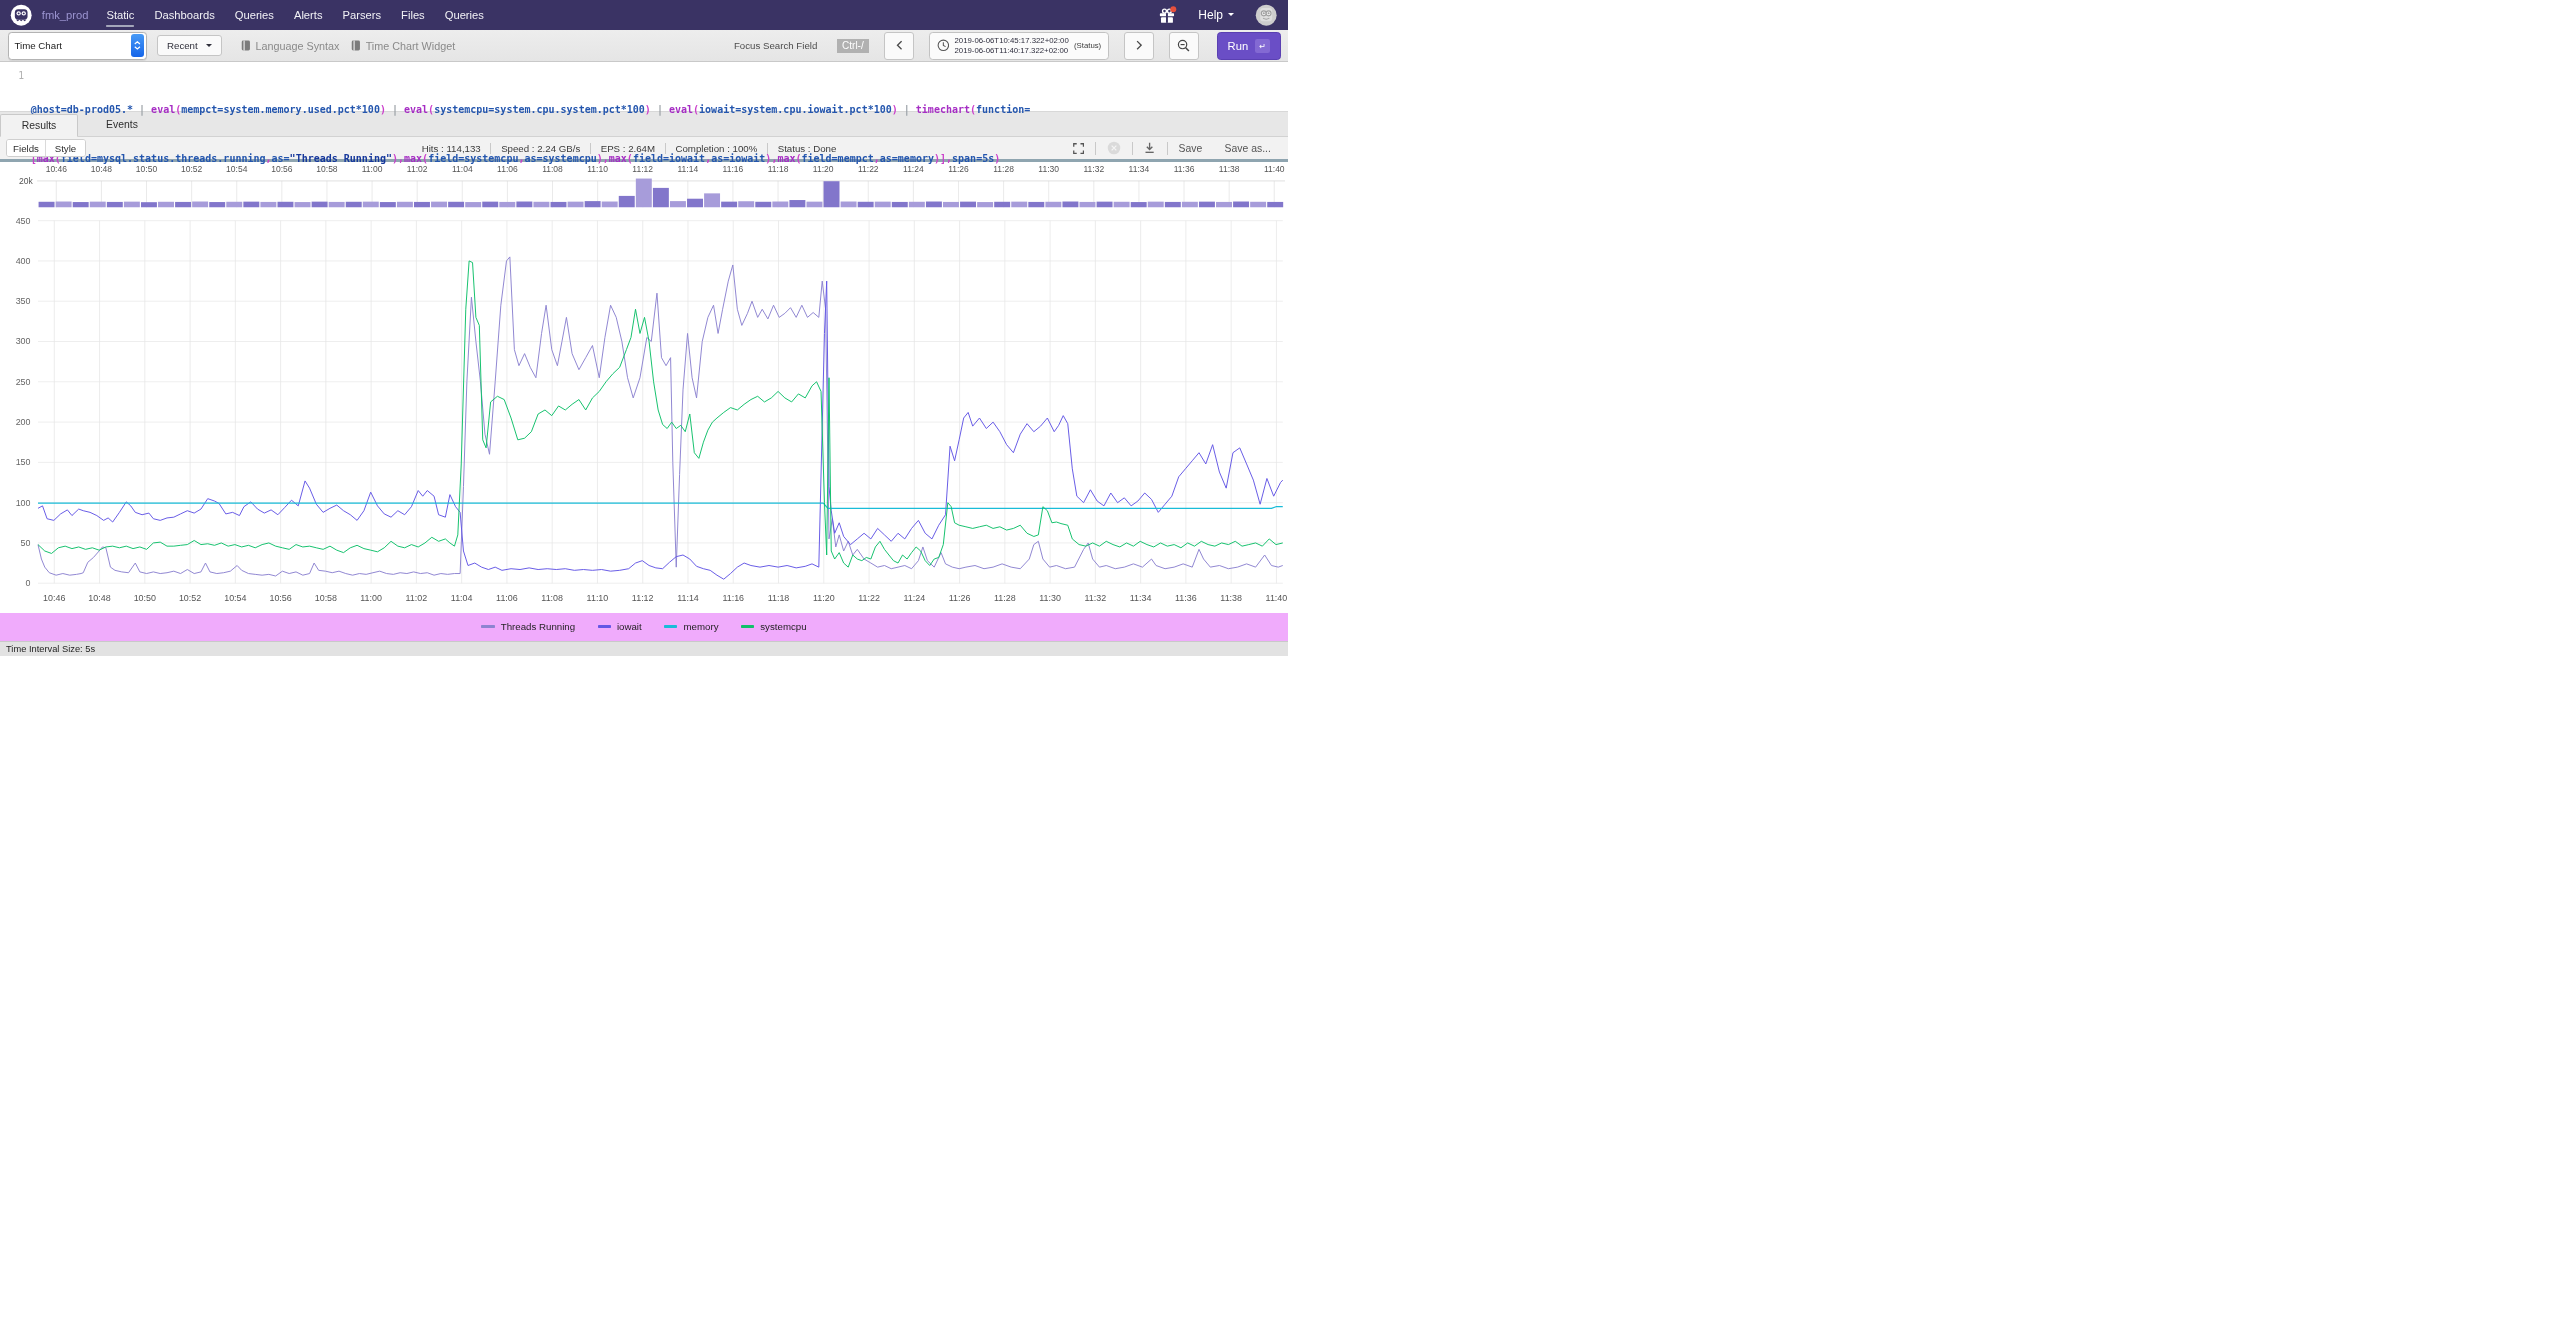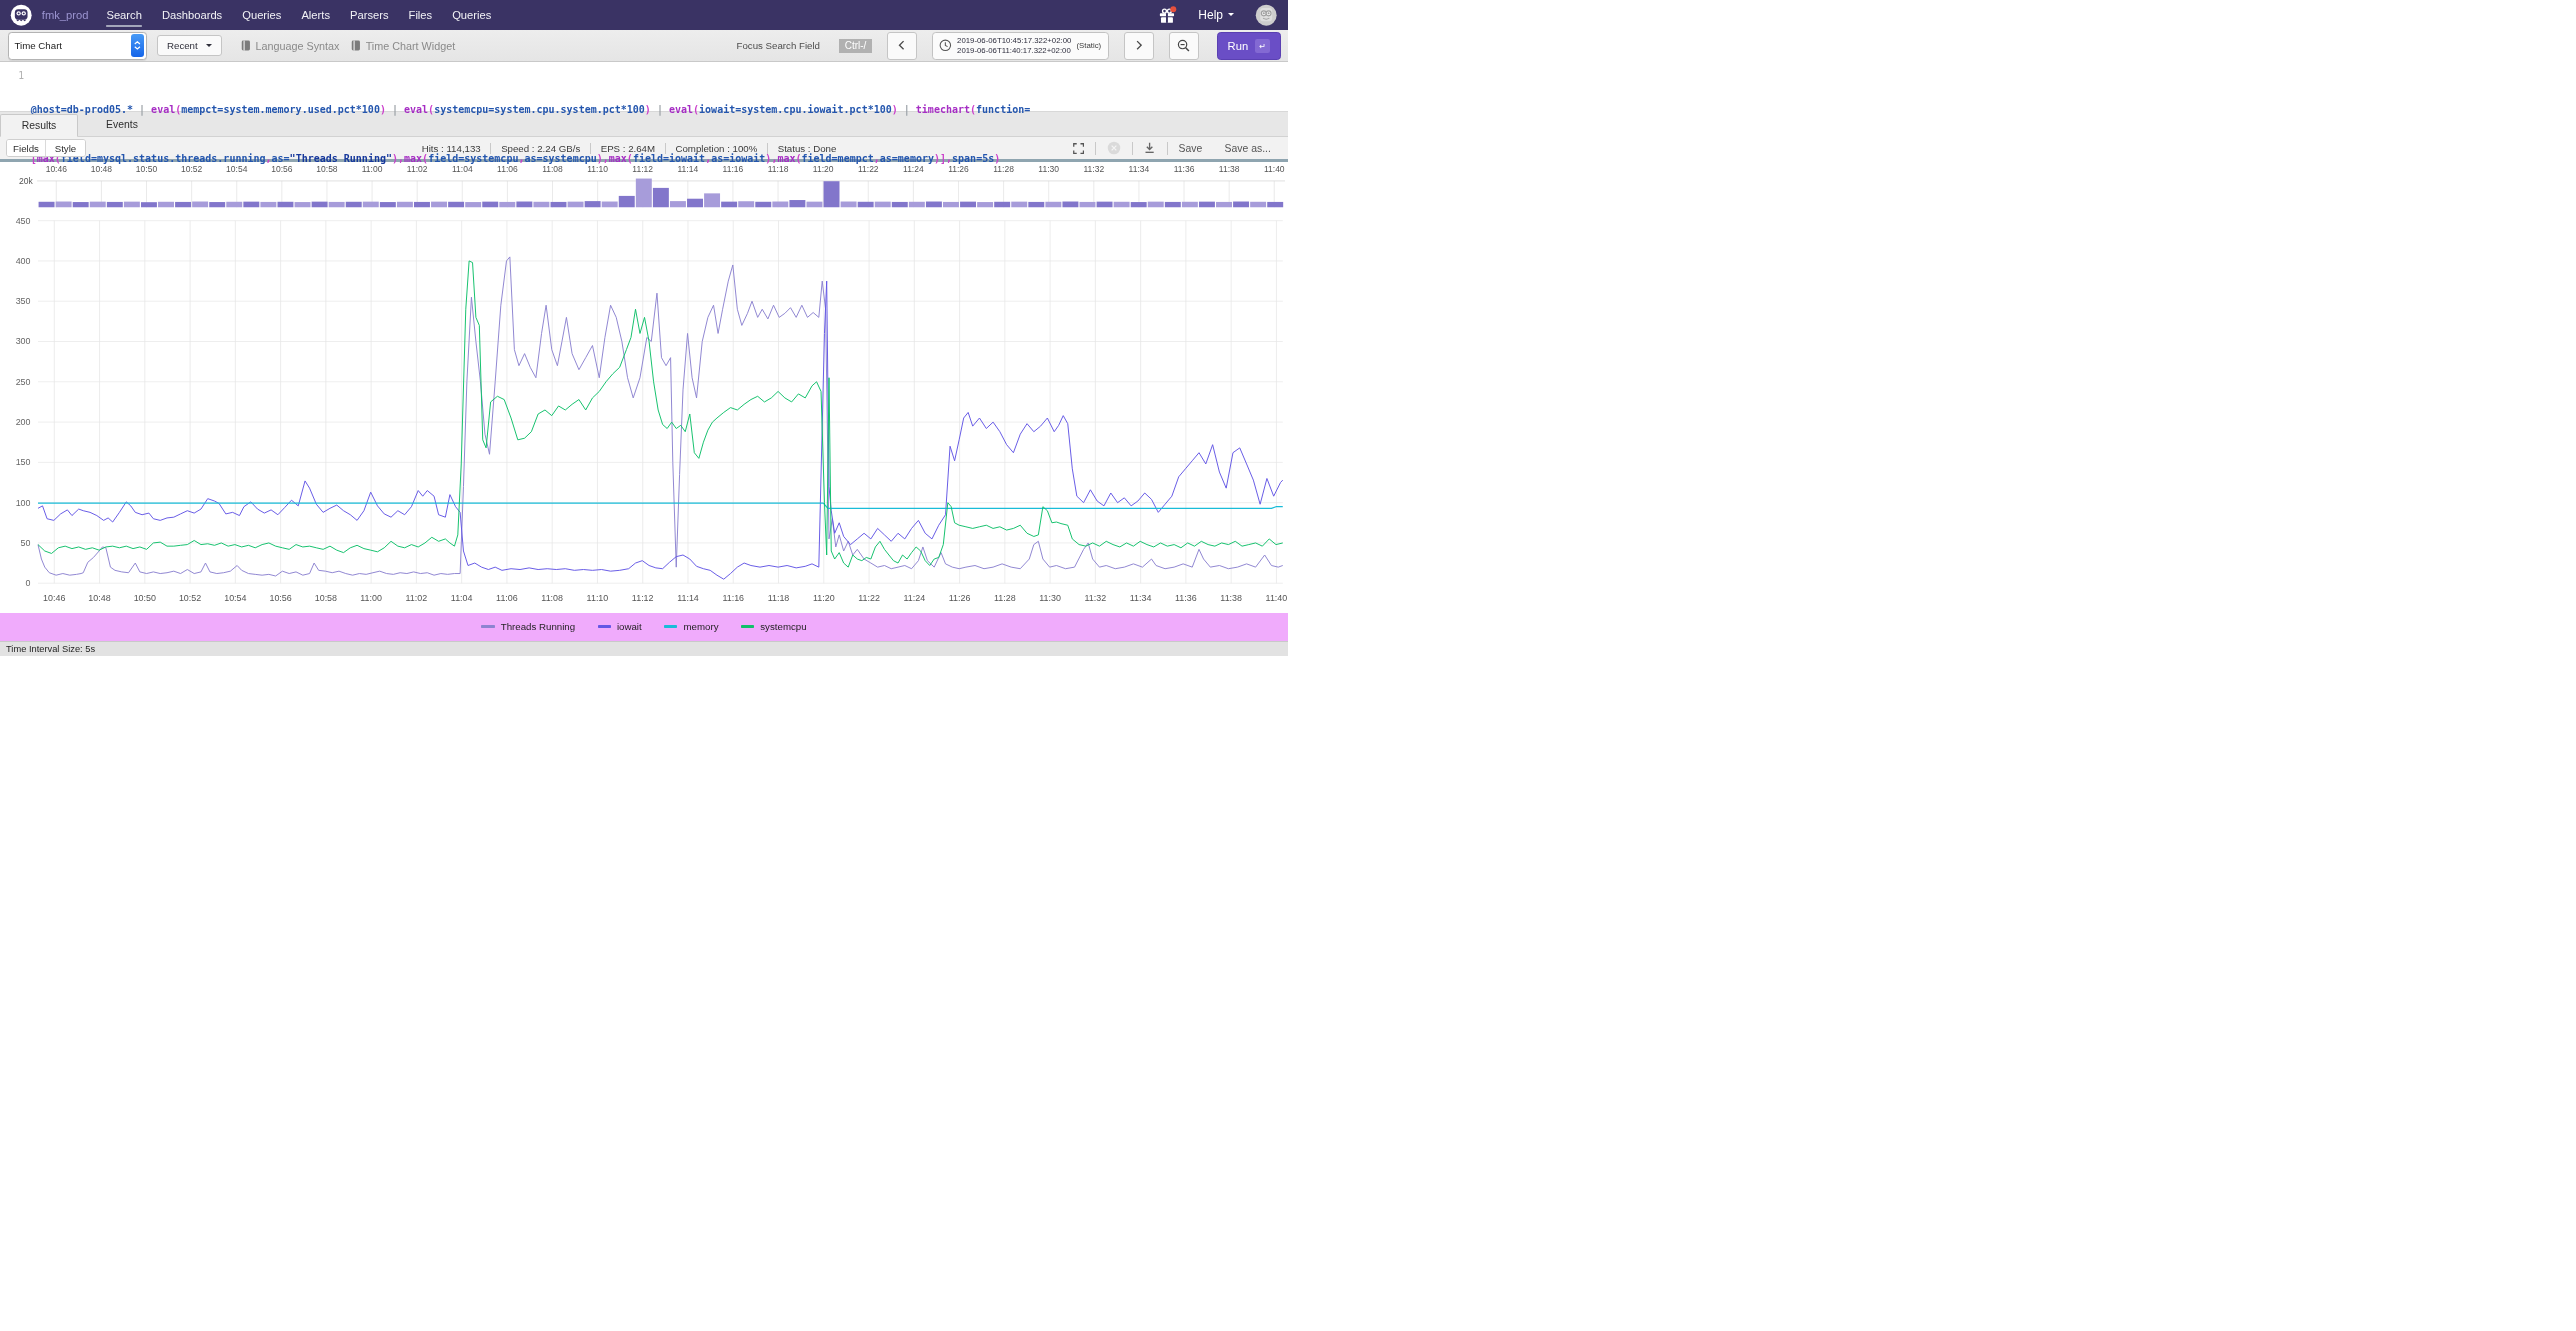--- a/index.html
+++ b/index.html
@@ -86,21 +86,21 @@
       <rect x="6.5" y="7" width="17" height="14" rx="4.5" fill="#3a3364"></rect>
       <path d="M8 21 l2.4 2.2 2.3-2.2 2.3 2.2 2.3-2.2 2.3 2.2 2.4-2.2 z" fill="#3a3364"></path>
       <circle cx="11.6" cy="12.6" r="2.9" fill="#ffffff"></circle>
         <circle cx="18.4" cy="12.6" r="2.9" fill="#ffffff"></circle>
       <circle cx="11.6" cy="12.6" r="1.3" fill="#3a3364"></circle>
         <circle cx="18.4" cy="12.6" r="1.3" fill="#3a3364"></circle>
     </svg>
   </span>
   <span class="repo">fmk_prod</span>
   <div class="nav-items">
-      <div class="nav-item active">Search</div>
+      <div class="nav-item active">Static</div>
       <div class="nav-item">Dashboards</div>
       <div class="nav-item">Queries</div>
       <div class="nav-item">Alerts</div>
       <div class="nav-item">Parsers</div>
       <div class="nav-item">Files</div>
       <div class="nav-item">Queries</div>
     </div>
   <div class="nav-right">
     <span class="gift">
       <svg viewBox="0 0 26 24" width="19.4" height="18">
@@ -179,21 +179,21 @@
       <span style="display:flex;">
         <svg width="12.7" height="12.7" viewBox="0 0 17 17">
             <circle cx="8.5" cy="8.5" r="7" fill="none" stroke="#555" stroke-width="1.4"></circle>
             <path d="M8.5 4.5 V8.7 L11.5 10.2" fill="none" stroke="#555" stroke-width="1.4"></path>
           </svg>
       </span>
       <span class="timestamps">
         <span>2019-06-06T10:45:17.322+02:00</span>
         <span>2019-06-06T11:40:17.322+02:00</span>
       </span>
-      <span class="static">(Static)</span>
+      <span class="static">(Status)</span>
     </div>
     <div class="btn navbtn">
       <svg width="6.7" height="10.4" viewBox="0 0 9 14">
           <path d="M1.5 1.5 L7 7 L1.5 12.5" fill="none" stroke="#4a4a4a" stroke-width="1.8"></path>
         </svg>
     </div>
     <div class="btn navbtn">
       <svg width="13.4" height="13.4" viewBox="0 0 18 18">
           <circle cx="7.5" cy="7.5" r="5.6" fill="none" stroke="#444" stroke-width="1.6"></circle>
           <line x1="11.7" y1="11.7" x2="16" y2="16" stroke="#444" stroke-width="2"></line>

